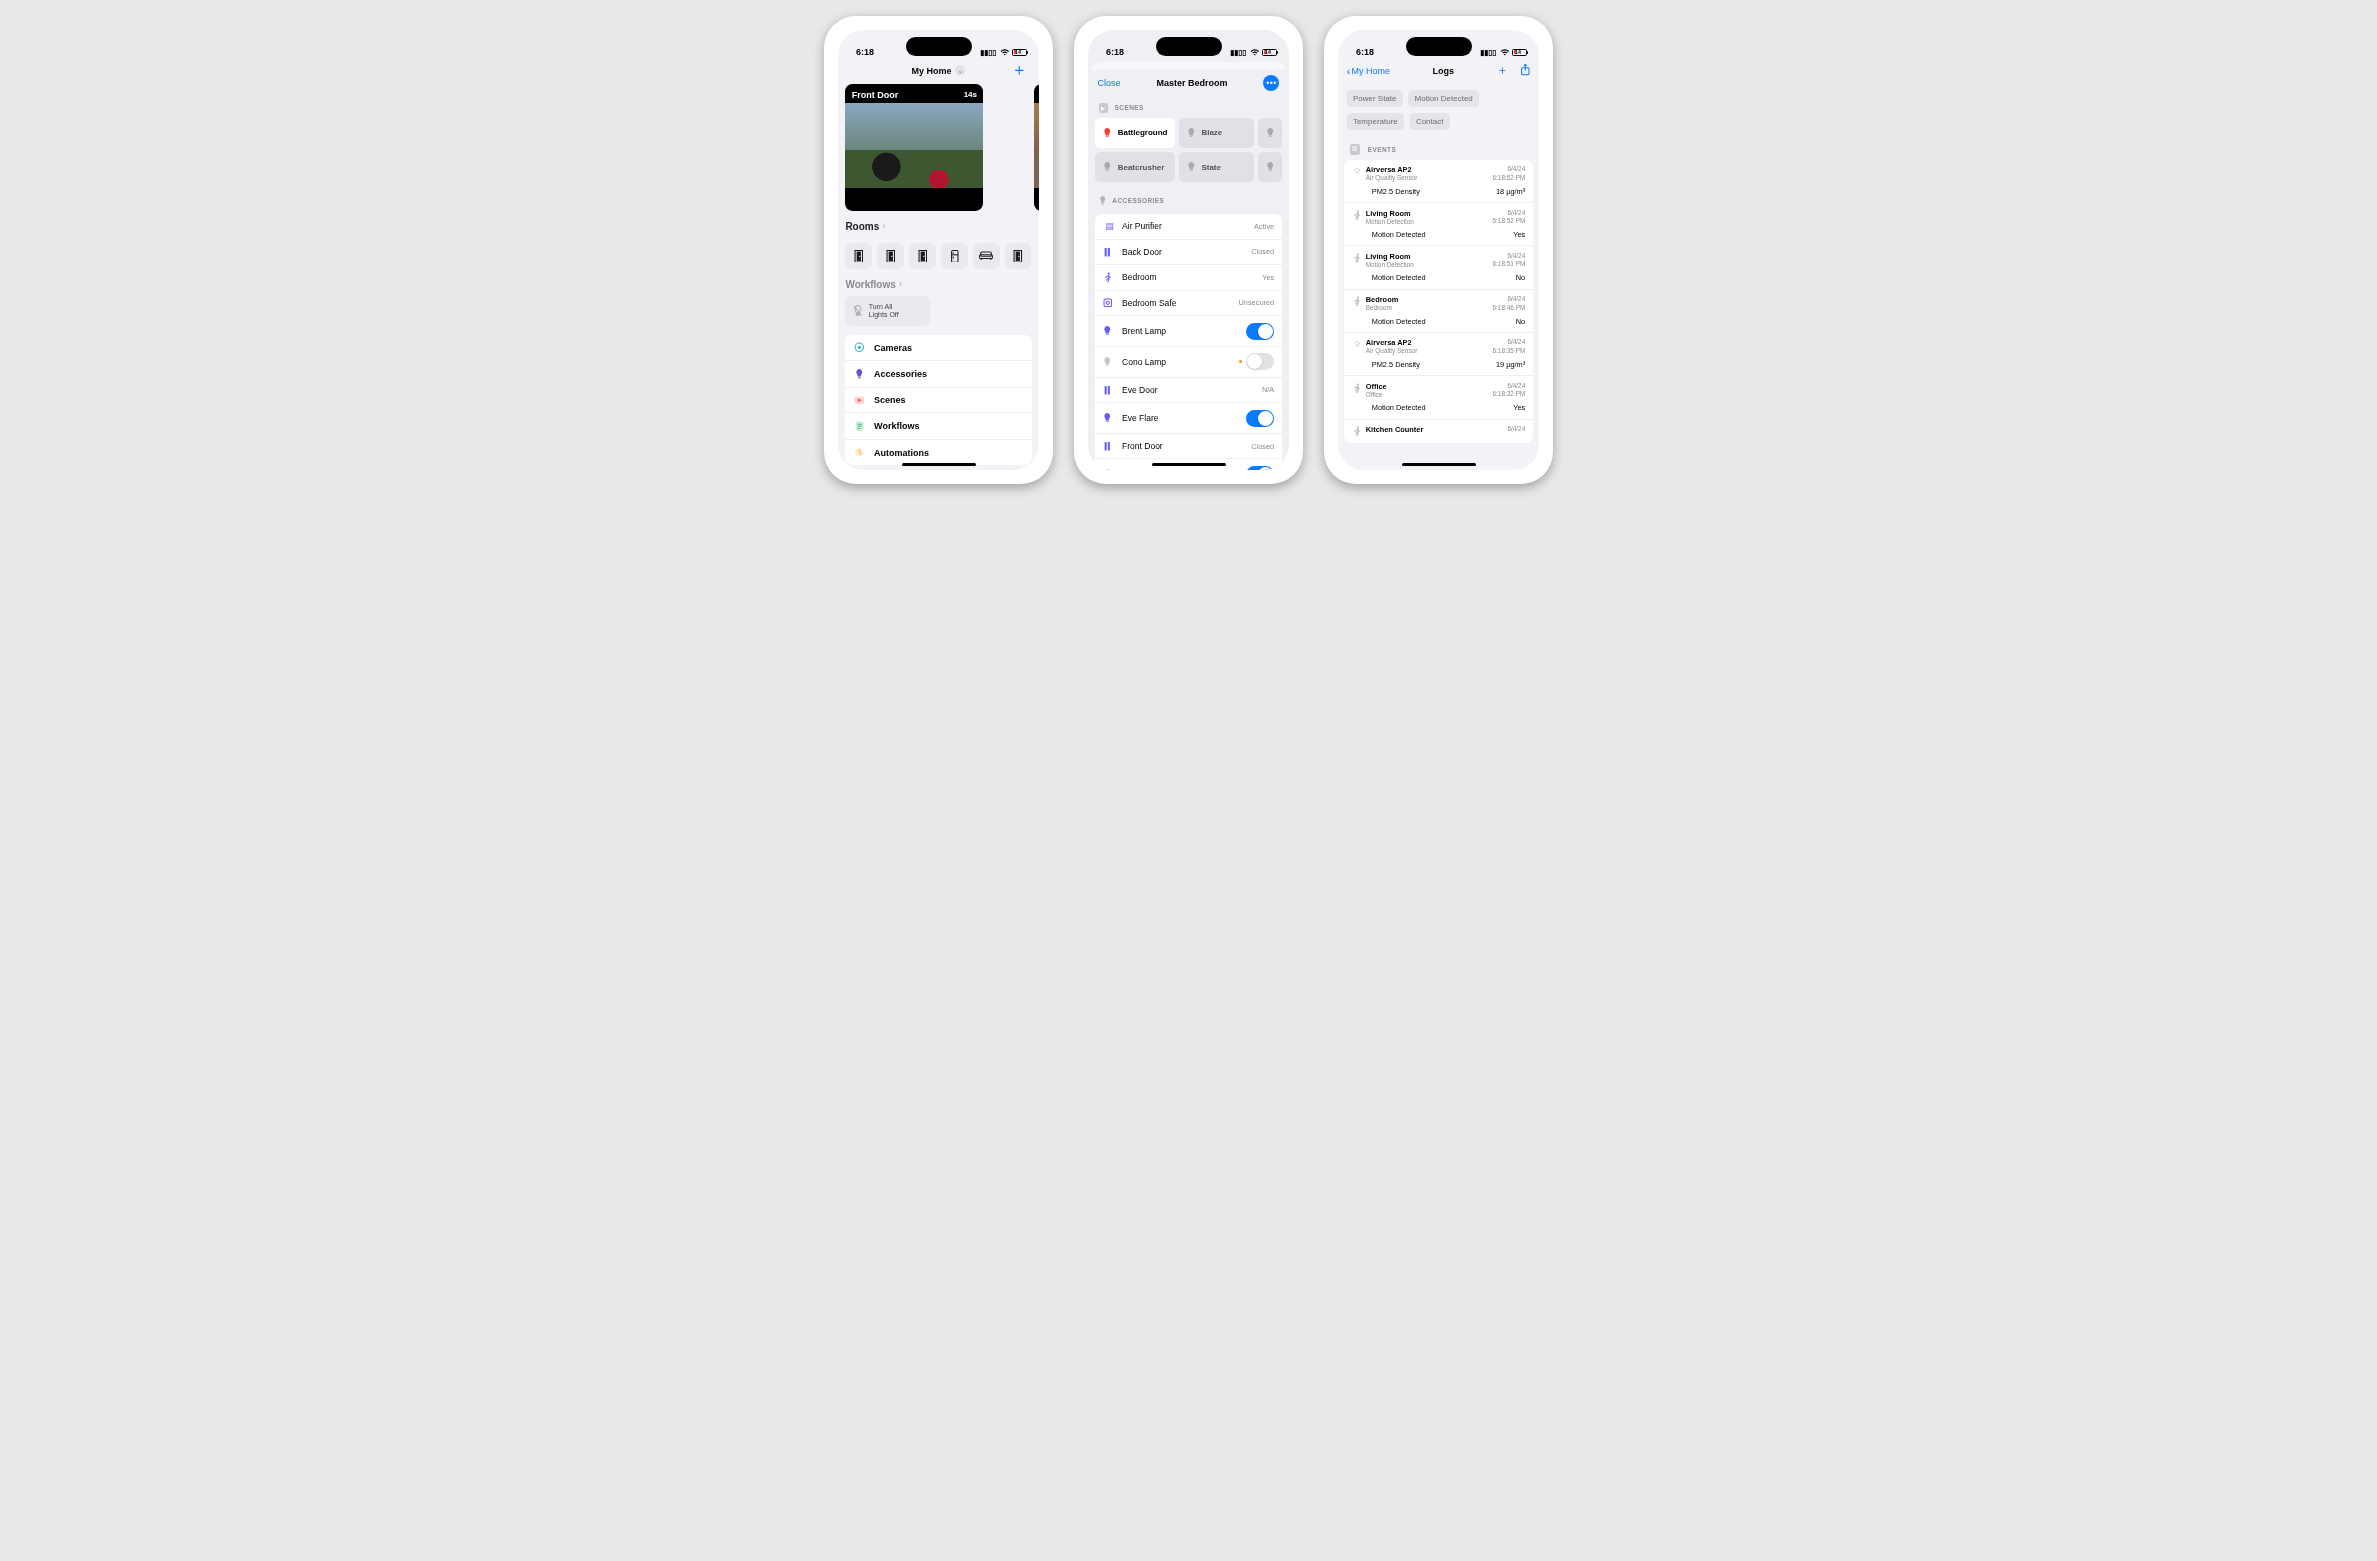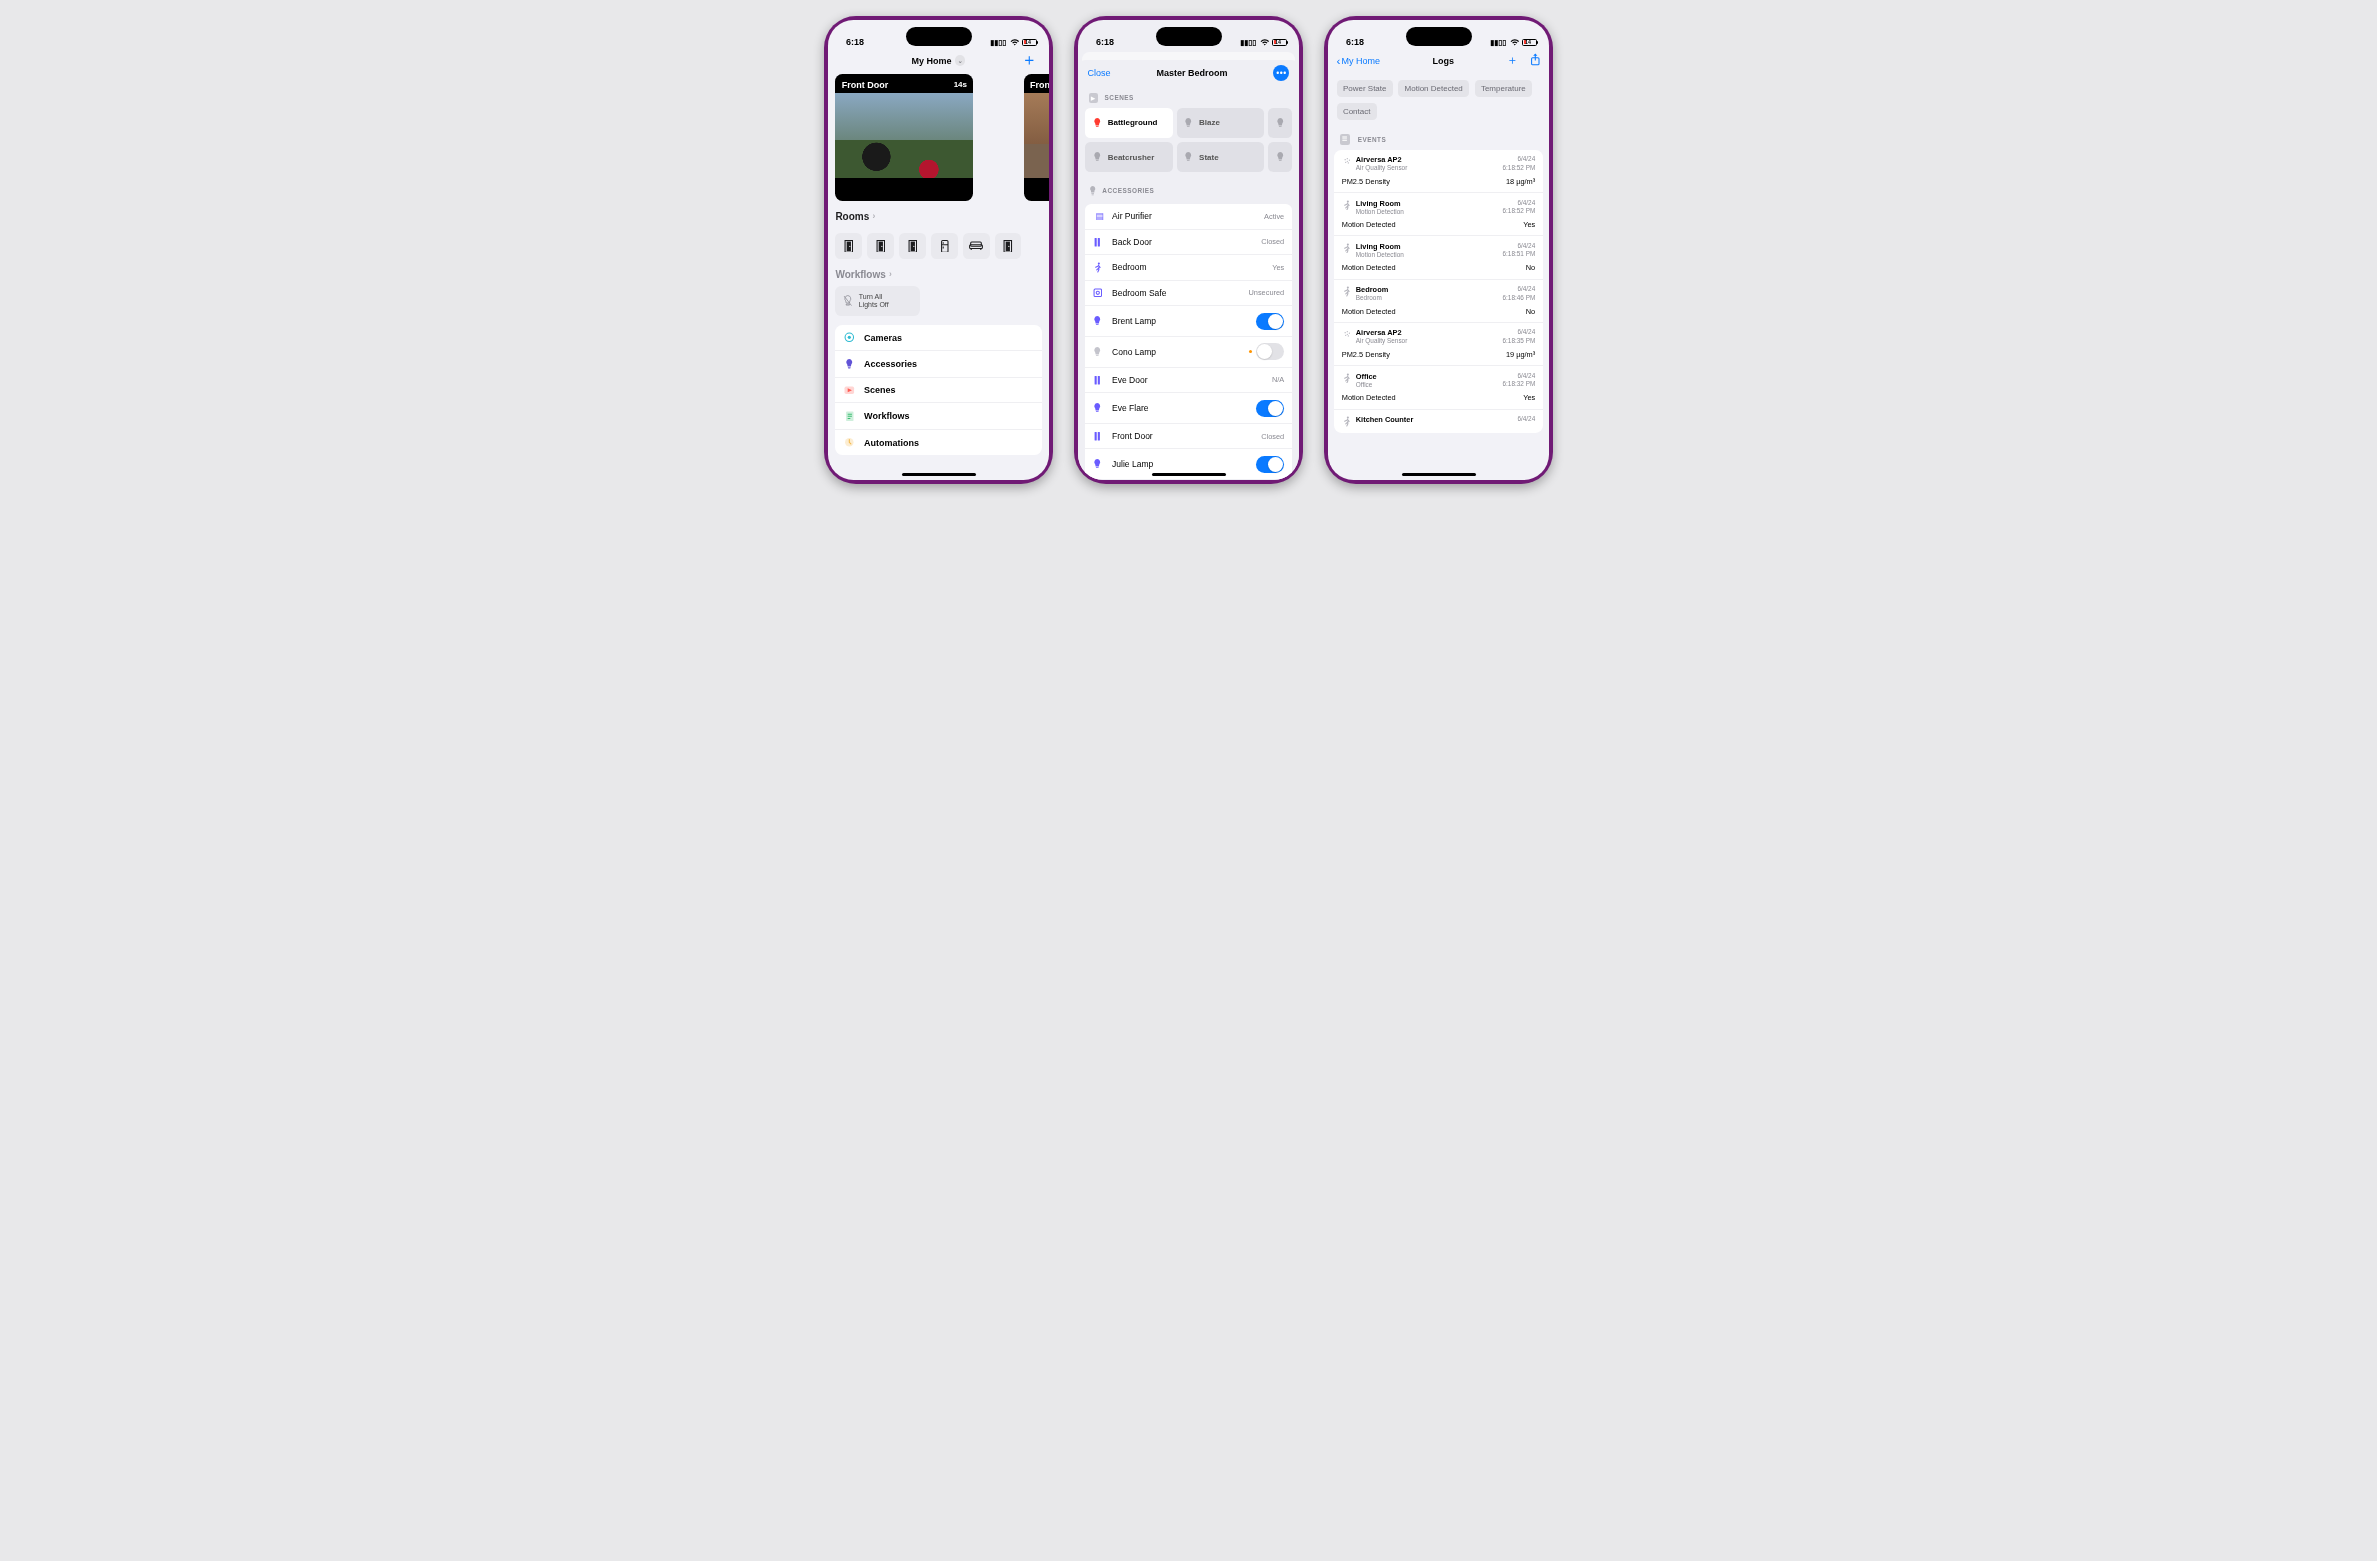--- a/index.html
+++ b/index.html
@@ -1,19 +1,19 @@
 <!DOCTYPE html>
 <html style="font-size:8.5px"><head>
 <meta charset="utf-8">
 <style>
   * { box-sizing: border-box; margin: 0; padding: 0; font-family: -apple-system, "SF Pro Text","Helvetica Neue", Arial, sans-serif; -webkit-font-smoothing: antialiased; }
   body { background:#e8e8ea; display:flex; gap:21px; padding:16px; justify-content:center; align-items:flex-start; }
   .phone {
     width:229px; height:468px;
-    background:#701a75; border-radius:32px; padding:4px;
+    background:#ffffff; border-radius:32px; padding:14px;
     box-shadow:0 3.2px 10.6px rgba(0,0,0,.3);
     position:relative; flex:0 0 auto;
   }
   .screen {
     width:100%; height:100%; background:#f2f2f7; border-radius:25.5px;
     overflow:hidden; position:relative; display:flex; flex-direction:column;
   }
   .island { position:absolute; top:7.4px; left:50%; transform:translateX(-50%); width:66px; height:19px; background:#000; border-radius:10.6px; z-index:50; }
   .status-bar { height:29px; display:flex; align-items:flex-end; justify-content:space-between; padding:0 18px 2.1px 18px; font-weight:600; font-size:9px; z-index:10; position:relative; }
   .status-bar.dark { color:#000; }
@@ -98,21 +98,21 @@
   .ev-ico{ width:10.6px;height:10.6px;background:#c9c9d0;border-radius:2.1px;display:flex;align-items:center;justify-content:center;color:#fff;font-size:5.9px;}
   .ev-list{ background:#fff; margin:0 6.4px; border-radius:7.4px; overflow:hidden;}
   .ev-row{ padding:5.3px 7.4px 6.4px 7.4px; border-bottom:0.5px solid #efeff2;}
   .ev-row:last-child{border-bottom:none;}
   .ev-top{ display:flex; align-items:flex-start;}
   .ev-dev-ico{ width:14px; color:#9a9aa2; font-size:8.5px; padding-top:1.1px;}
   .ev-meta{ flex:1;}
   .ev-acc{ font-size:7.4px; font-weight:600;}
   .ev-sub{ font-size:6.4px; color:#8a8a92;}
   .ev-dt{ font-size:6.4px; color:#8a8a92; text-align:right; line-height:1.35;}
-  .ev-val{ display:flex; justify-content:space-between; font-size:7.4px; font-weight:500; padding-top:4.3px;}
+  .ev-val{ display:flex; justify-content:space-between; font-size:7.4px; font-weight:500; padding-top:4.3px;margin-left:20px;}
   svg{display:block;}
 </style>
 </head>
 <body>
 
 <div class="phone">
   <div class="screen">
     <div class="island"></div>
     <div class="status-bar dark">
       <span>6:18</span>

